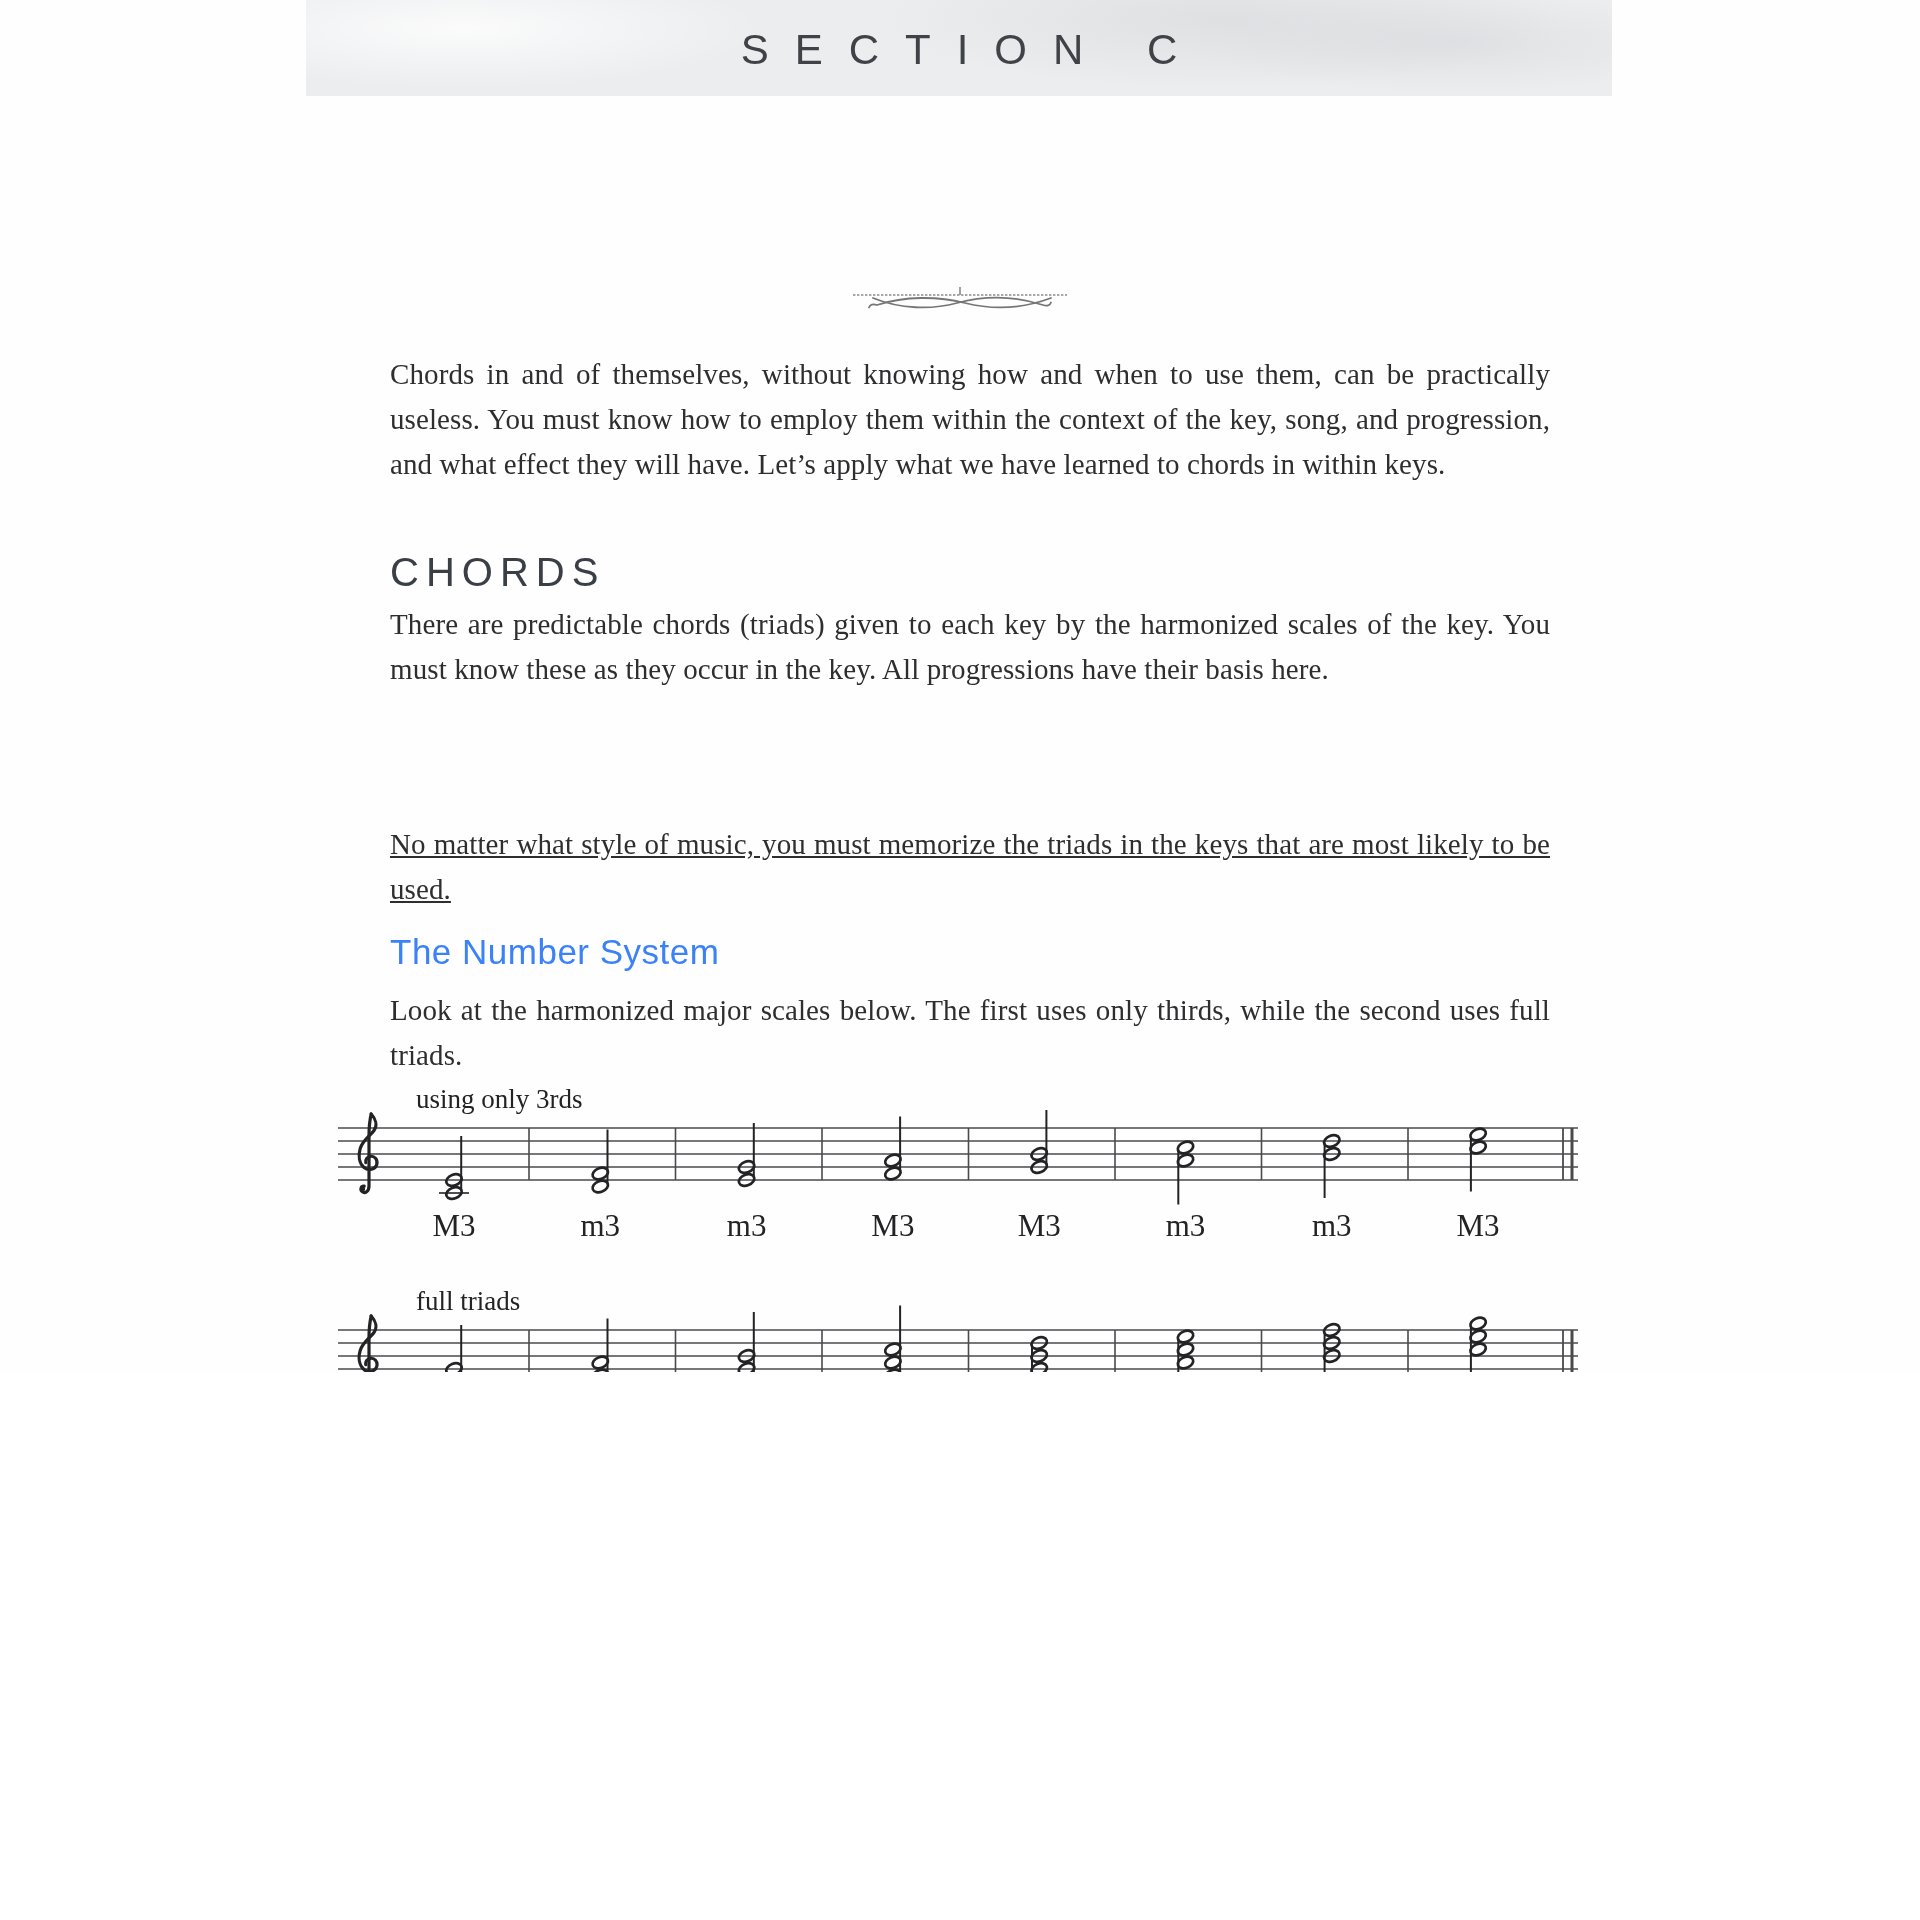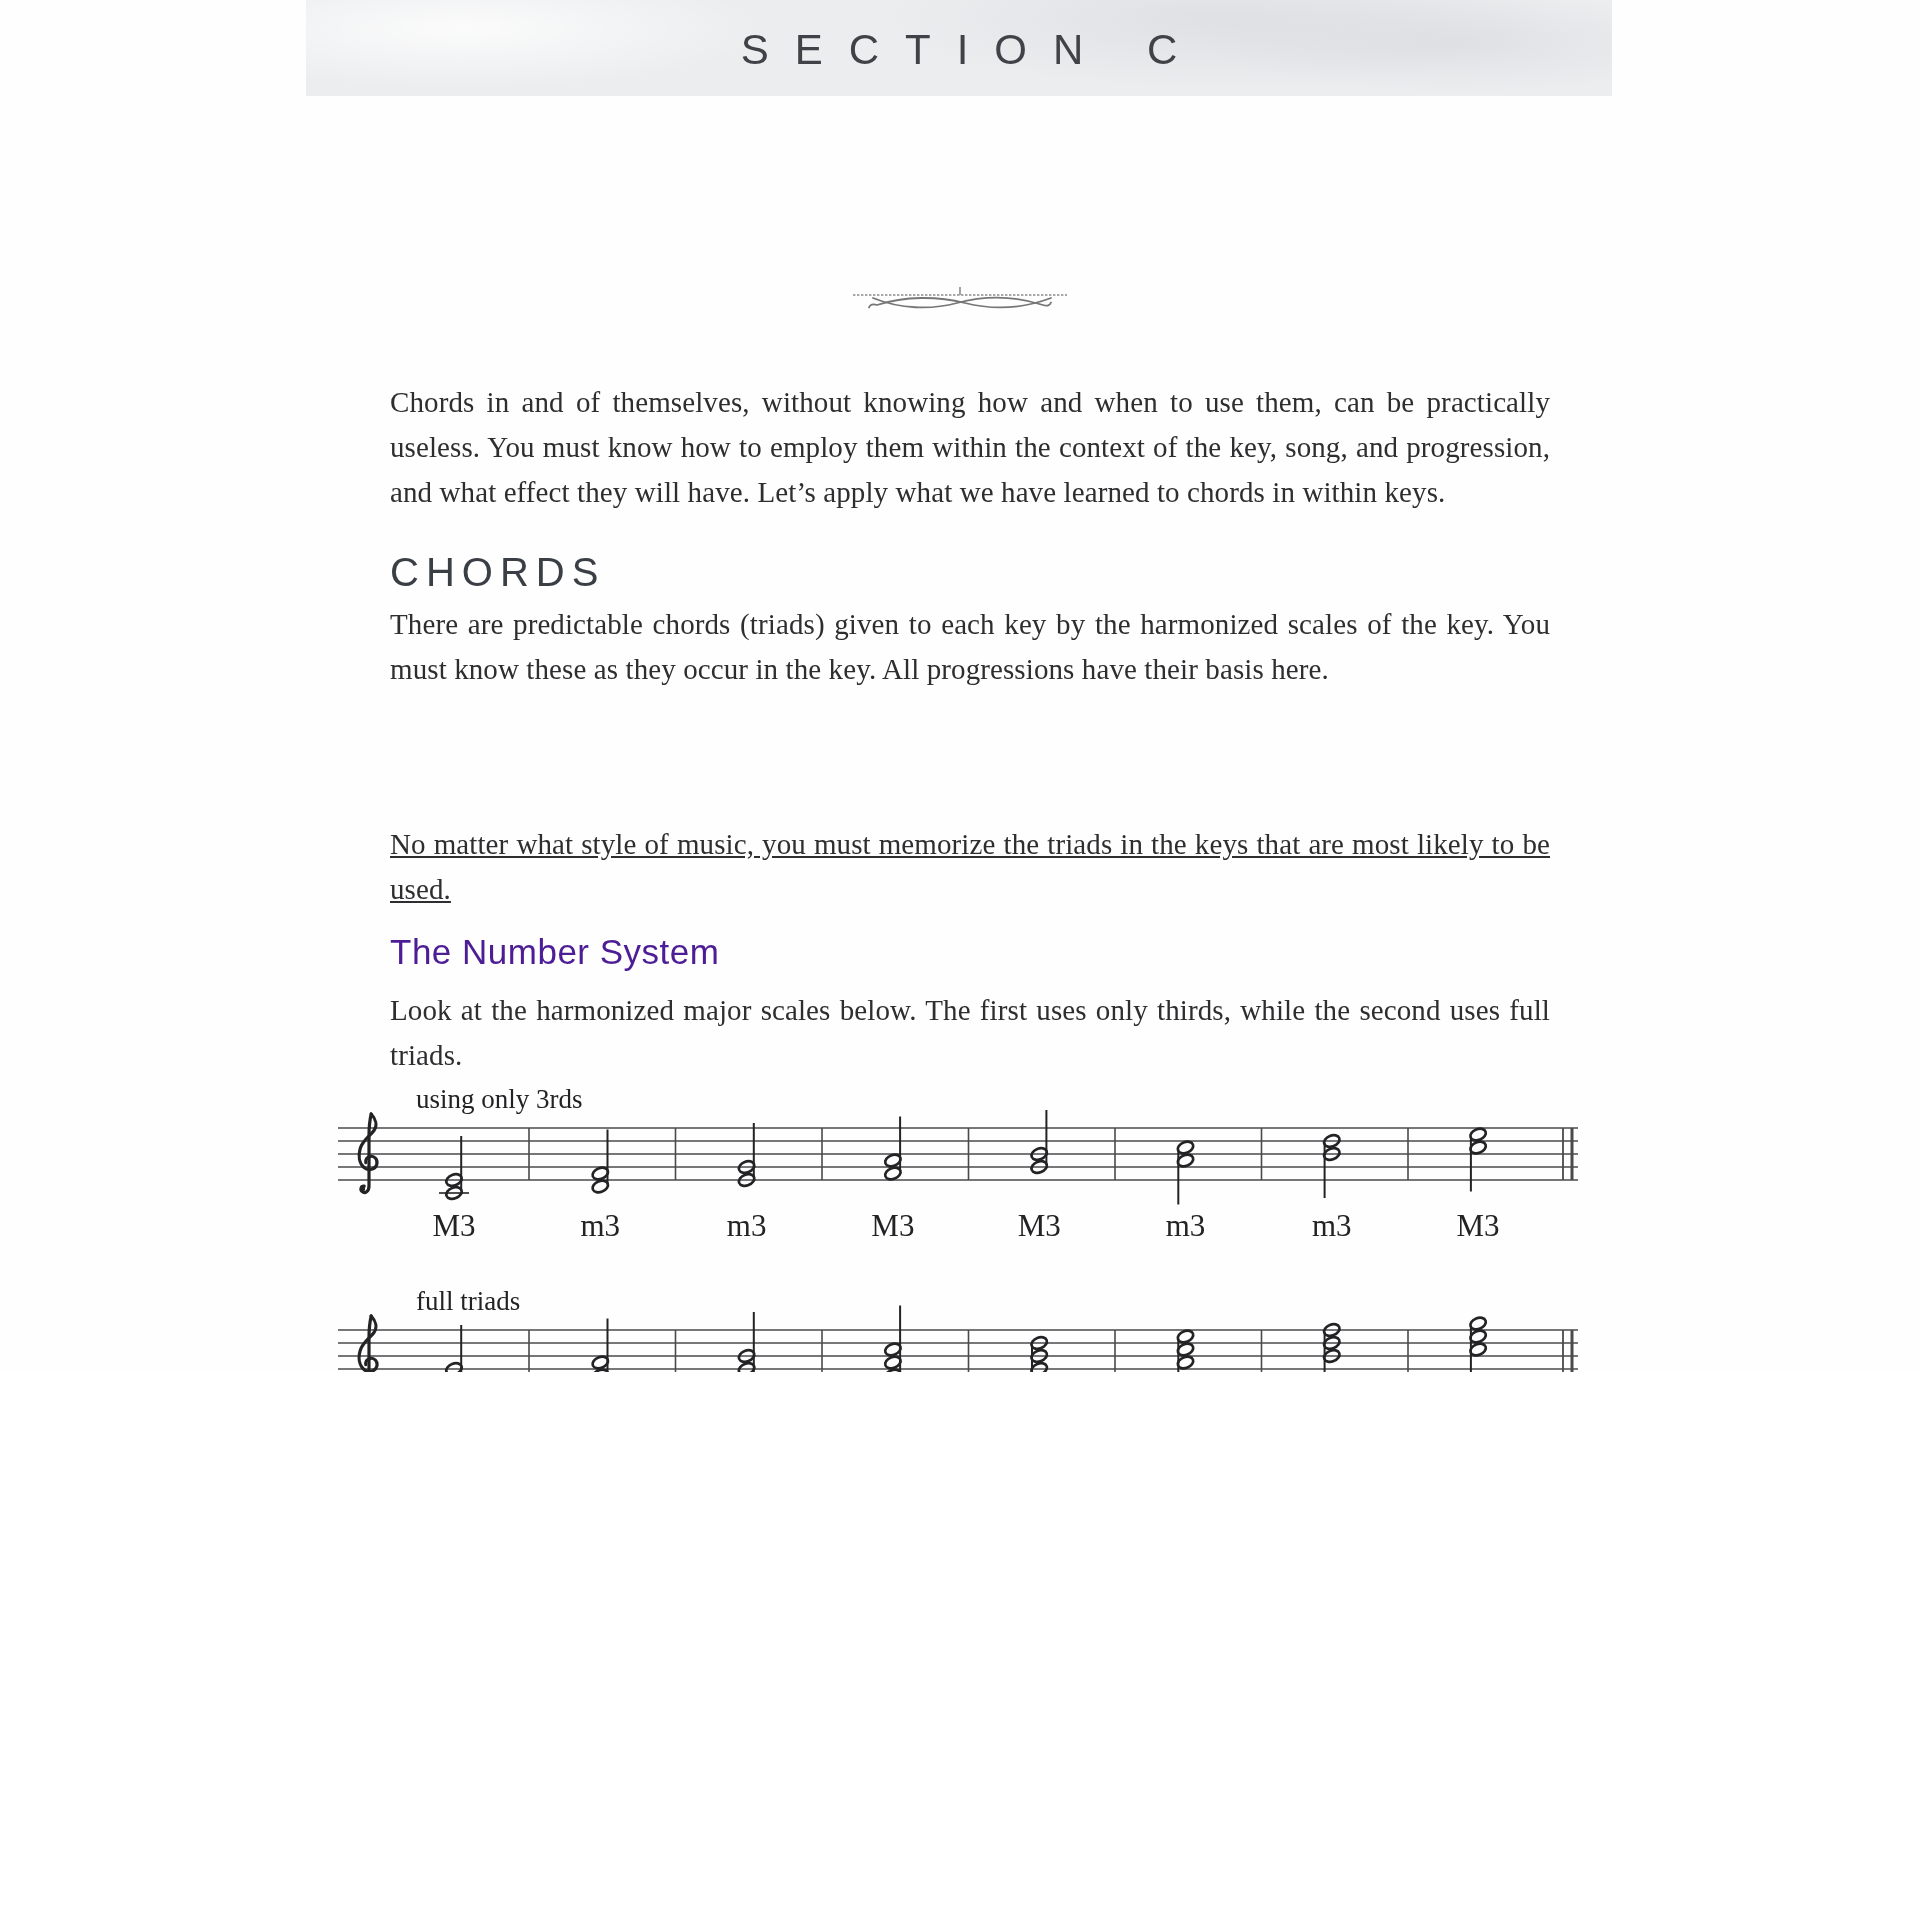--- a/index.html
+++ b/index.html
@@ -34,21 +34,21 @@
   .body-p{
     font-size:29px;line-height:45px;text-align:justify;color:#2e2e30;
     letter-spacing:.1px;
   }
   .h-triads{
     font-family:"Liberation Sans",sans-serif;font-size:40px;font-weight:400;
     letter-spacing:7px;color:#3a3e45;
   }
   .h-number{
     font-family:"Liberation Sans",sans-serif;font-size:35px;font-weight:400;
-    letter-spacing:.5px;color:#4c1d95;
+    letter-spacing:.5px;color:#3b82f6;
   }
   .staff-svg{position:absolute;left:338px;}
   .page-number{
     position:absolute;left:0;width:1920px;top:1848px;text-align:center;
     font-family:"Liberation Sans",sans-serif;font-size:27px;color:#7d7f82;
     letter-spacing:3px;
     margin-left:12px;
   }
 </style>
 </head>
@@ -61,21 +61,21 @@
   </div>
 
 
   <svg class="flourish" viewBox="0 0 230 30" aria-hidden="true">
     <path d="M8,9 H222" stroke="#8a8a8a" stroke-width="1.4" stroke-dasharray="2.4,1.6" fill="none"></path>
     <path d="M115,1 V9" stroke="#7a7a7a" stroke-width="1.4" fill="none"></path>
     <path d="M28,12 C55,23 86,24 112,17 C140,9.5 170,10 198,19 c4,1.5 7,.5 8,-2.5" stroke="#767676" stroke-width="1.8" fill="none" stroke-linecap="round"></path>
     <path d="M24,21.5 c1,-3 4,-4 8,-2.5 C60,10 92,10 120,17 C150,24.5 178,22.5 206,12" stroke="#767676" stroke-width="1.8" fill="none" stroke-linecap="round"></path>
   </svg>
 
-  <div class="col body-p" style="top:380px;">Chords in and of themselves, without knowing how and when to use them, can be practically useless. You must know how to employ them within the context of the key, song, and progression, and what effect they will have. Let’s apply what we have learned to chords in within keys.</div>
+  <div class="col body-p" style="top:352px;">Chords in and of themselves, without knowing how and when to use them, can be practically useless. You must know how to employ them within the context of the key, song, and progression, and what effect they will have. Let’s apply what we have learned to chords in within keys.</div>
 
   <div class="col h-triads" style="top:550px;">CHORDS</div>
 
   <div class="col body-p" style="top:602px;">There are predictable chords (triads) given to each key by the harmonized scales of the key. You must know these as they occur in the key. All progressions have their basis here.</div>
 
 
   <div class="col body-p" style="top:822px;text-decoration:underline;">No matter what style of music, you must memorize the triads in the keys that are most likely to be used.</div>
 
   <div class="col h-number" style="top:932px;">The Number System</div>
 

